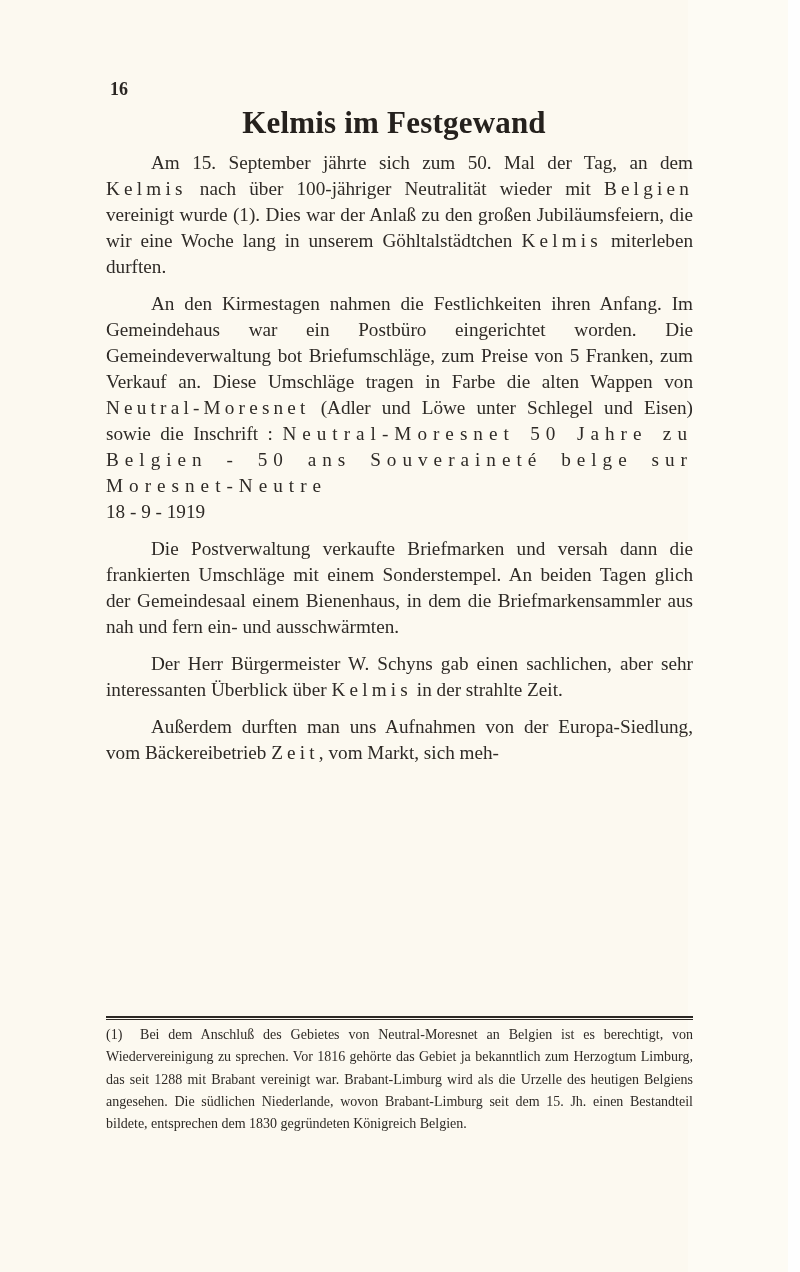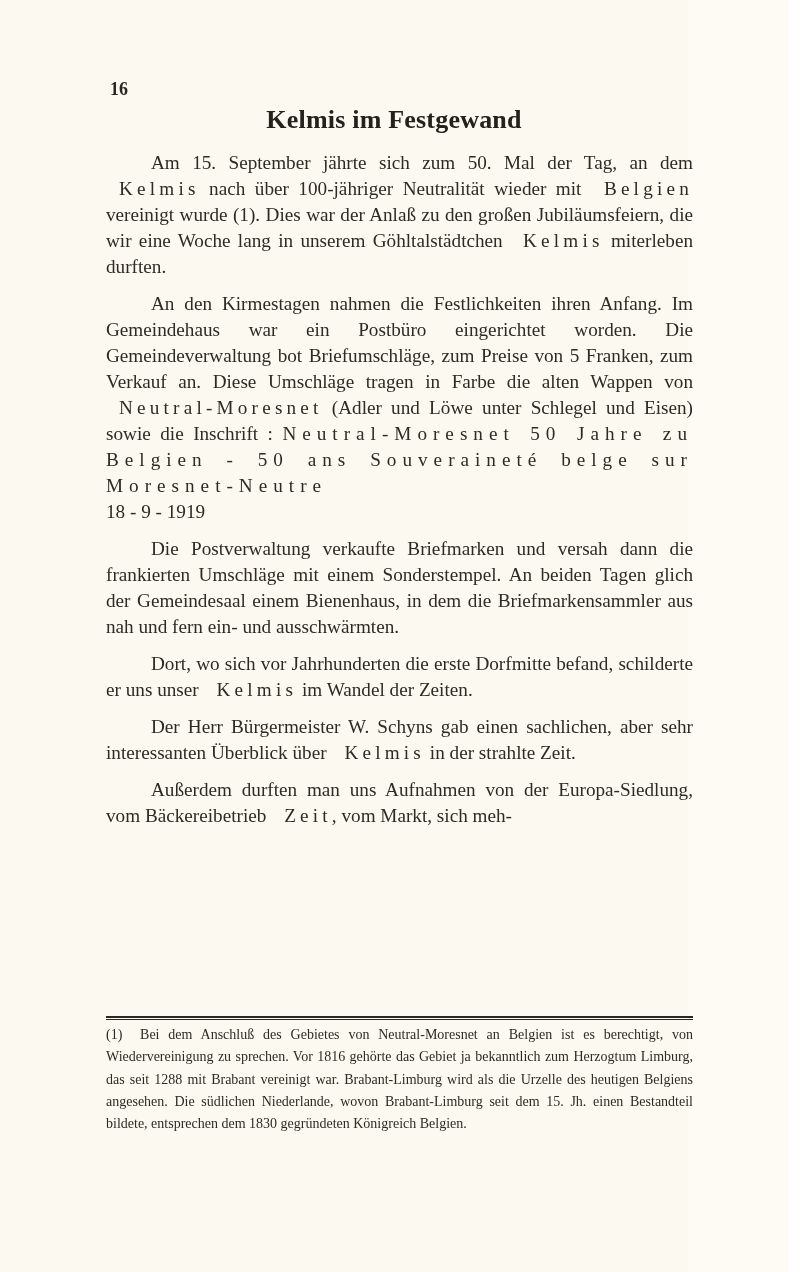--- a/index.html
+++ b/index.html
@@ -38,42 +38,41 @@
       font-size: 18px;
       font-weight: bold;
       color: #2a2622;
     }
     .title {
       position: absolute;
       left: 0;
       width: 788px;
       top: 105px;
       text-align: center;
-      font-size: 26px;
+      font-size: 31px;
       font-weight: bold;
       color: #25211d;
       letter-spacing: 0.2px;
     }
     .body {
       position: absolute;
       left: 106px;
       top: 150px;
       width: 587px;
     }
     .para {
       font-size: 19.2px;
       line-height: 26px;
       text-align: justify;
       text-indent: 45px;
       margin: 0 0 11px 0;
     }
     .para.no-indent { text-indent: 0; }
     .sp {
       letter-spacing: 4.2px;
-      margin-left: 13px;
     }
     .sp-wide {
       letter-spacing: 6px;
     }
     .footnote-rule {
       position: absolute;
       left: 106px;
       top: 1016px;
       width: 587px;
       height: 2px;
@@ -104,21 +103,20 @@
   <div class="body">
 
     <p class="para"><span>Am 15. September jährte sich zum 50. Mal der Tag, an dem </span><span class="sp">Kelmis</span><span> nach über 100-jähriger Neutralität wieder mit </span><span class="sp">Belgien</span><span> vereinigt wurde (1). Dies war der Anlaß zu den großen Jubiläumsfeiern, die wir eine Woche lang in unserem Göhltalstädtchen </span><span class="sp">Kelmis</span><span> miterleben durften.</span></p>
 
     <p class="para" style="margin-bottom:0"><span>An den Kirmestagen nahmen die Festlichkeiten ihren Anfang. Im Gemeindehaus war ein Postbüro eingerichtet worden. Die Gemeindeverwaltung bot Briefumschläge, zum Preise von 5 Franken, zum Verkauf an. Diese Umschläge tragen in Farbe die alten Wappen von </span><span class="sp">Neutral-Moresnet</span><span> (Adler und Löwe unter Schlegel und Eisen) sowie die Inschrift : </span><span class="sp-wide">Neutral-Moresnet 50 Jahre zu Belgien - 50 ans Souveraineté belge sur Moresnet-Neutre</span></p>
     <p class="para no-indent">18 - 9 - 1919</p>
 
     <p class="para">Die Postverwaltung verkaufte Briefmarken und versah dann die frankierten Umschläge mit einem Sonderstempel. An beiden Tagen glich der Gemeindesaal einem Bienenhaus, in dem die Briefmarkensammler aus nah und fern ein- und ausschwärmten.</p>
 
 
-    <p class="para"><span>Dort, wo sich vor Jahrhunderten die erste Dorfmitte befand, schilderte er uns unser </span><span class="sp">Kelmis</span><span> im Wandel der Zeiten.</span></p>
 
     <p class="para"><span>Der Herr Bürgermeister W. Schyns gab einen sachlichen, aber sehr interessanten Überblick über </span><span class="sp">Kelmis</span><span> in der strahlte Zeit.</span></p>
 
     <p class="para"><span>Außerdem durften man uns Aufnahmen von der Europa-Siedlung, vom Bäckereibetrieb </span><span class="sp">Zeit</span><span>, vom Markt, sich meh-</span></p>
 
   </div>
 
   <div class="footnote-rule"></div>
 
   <div class="footnote"><span>(1)</span>&nbsp;&nbsp;<span>Bei dem Anschluß des Gebietes von Neutral-Moresnet an Belgien ist es berechtigt, von Wiedervereinigung zu sprechen. Vor 1816 gehörte das Gebiet ja bekanntlich zum Herzogtum Limburg, das seit 1288 mit Brabant vereinigt war. Brabant-Limburg wird als die Urzelle des heutigen Belgiens angesehen. Die südlichen Niederlande, wovon Brabant-Limburg seit dem 15. Jh. einen Bestandteil bildete, entsprechen dem 1830 gegründeten Königreich Belgien.</span></div>

